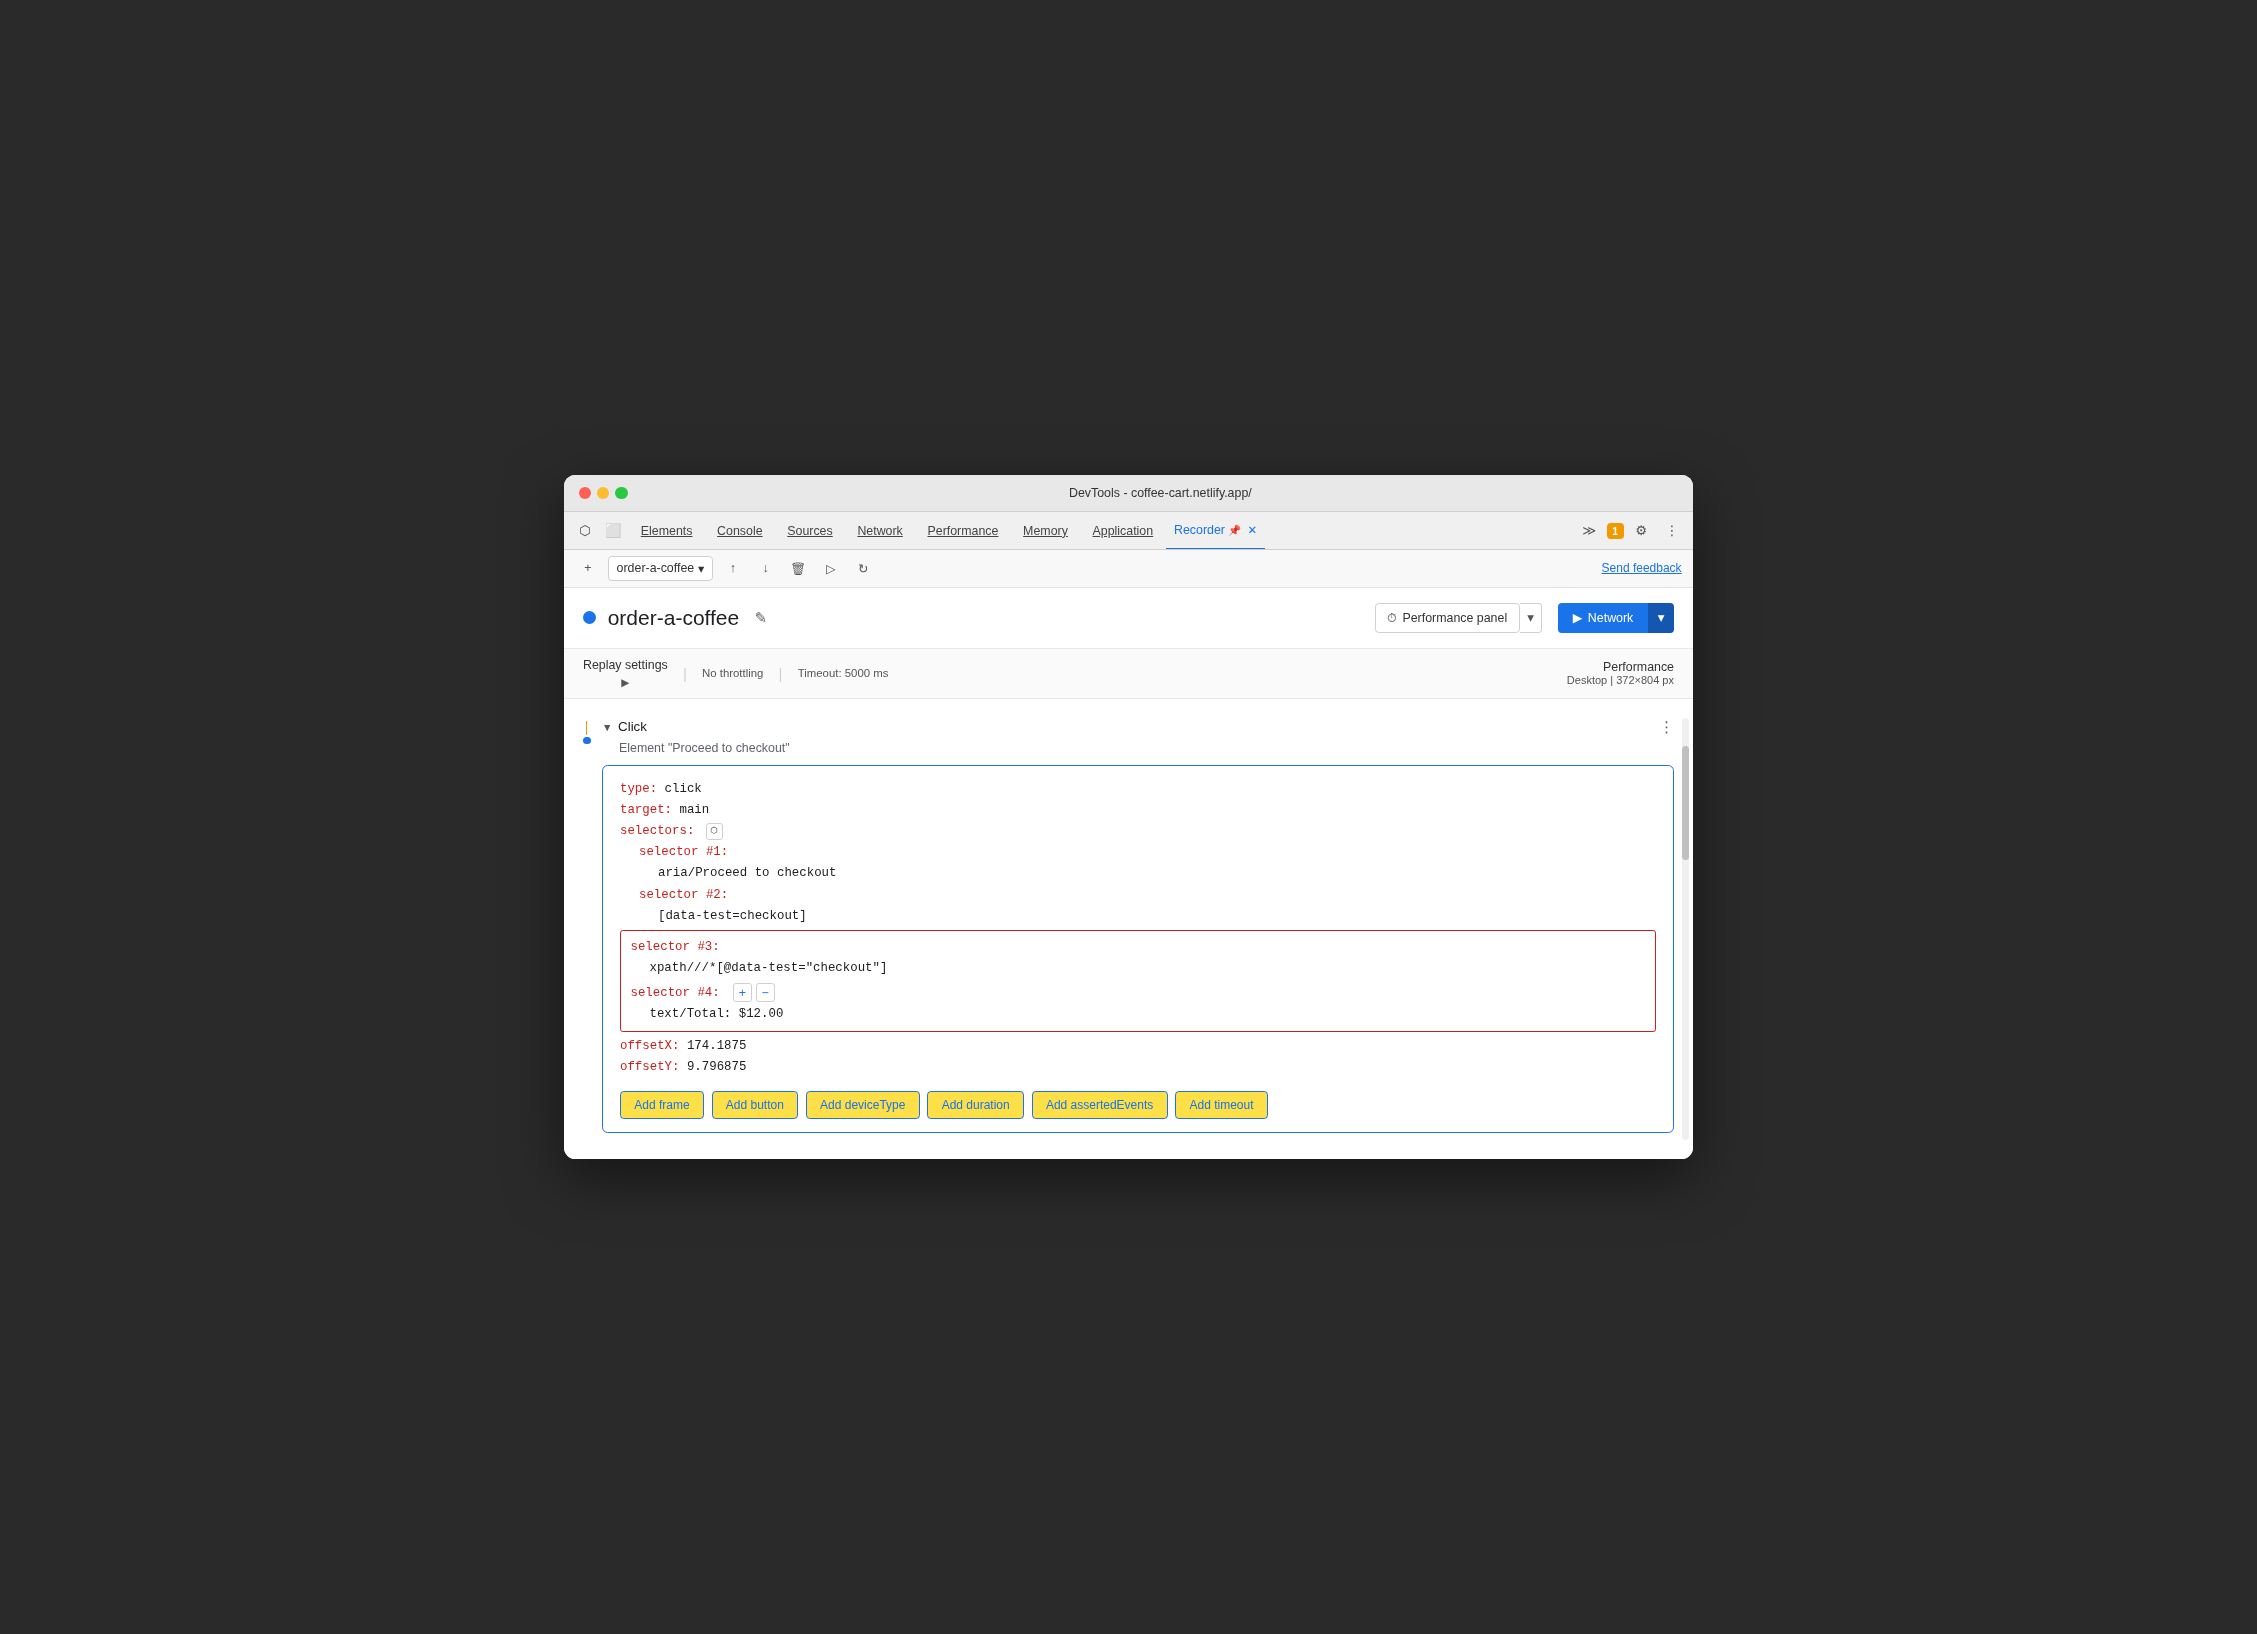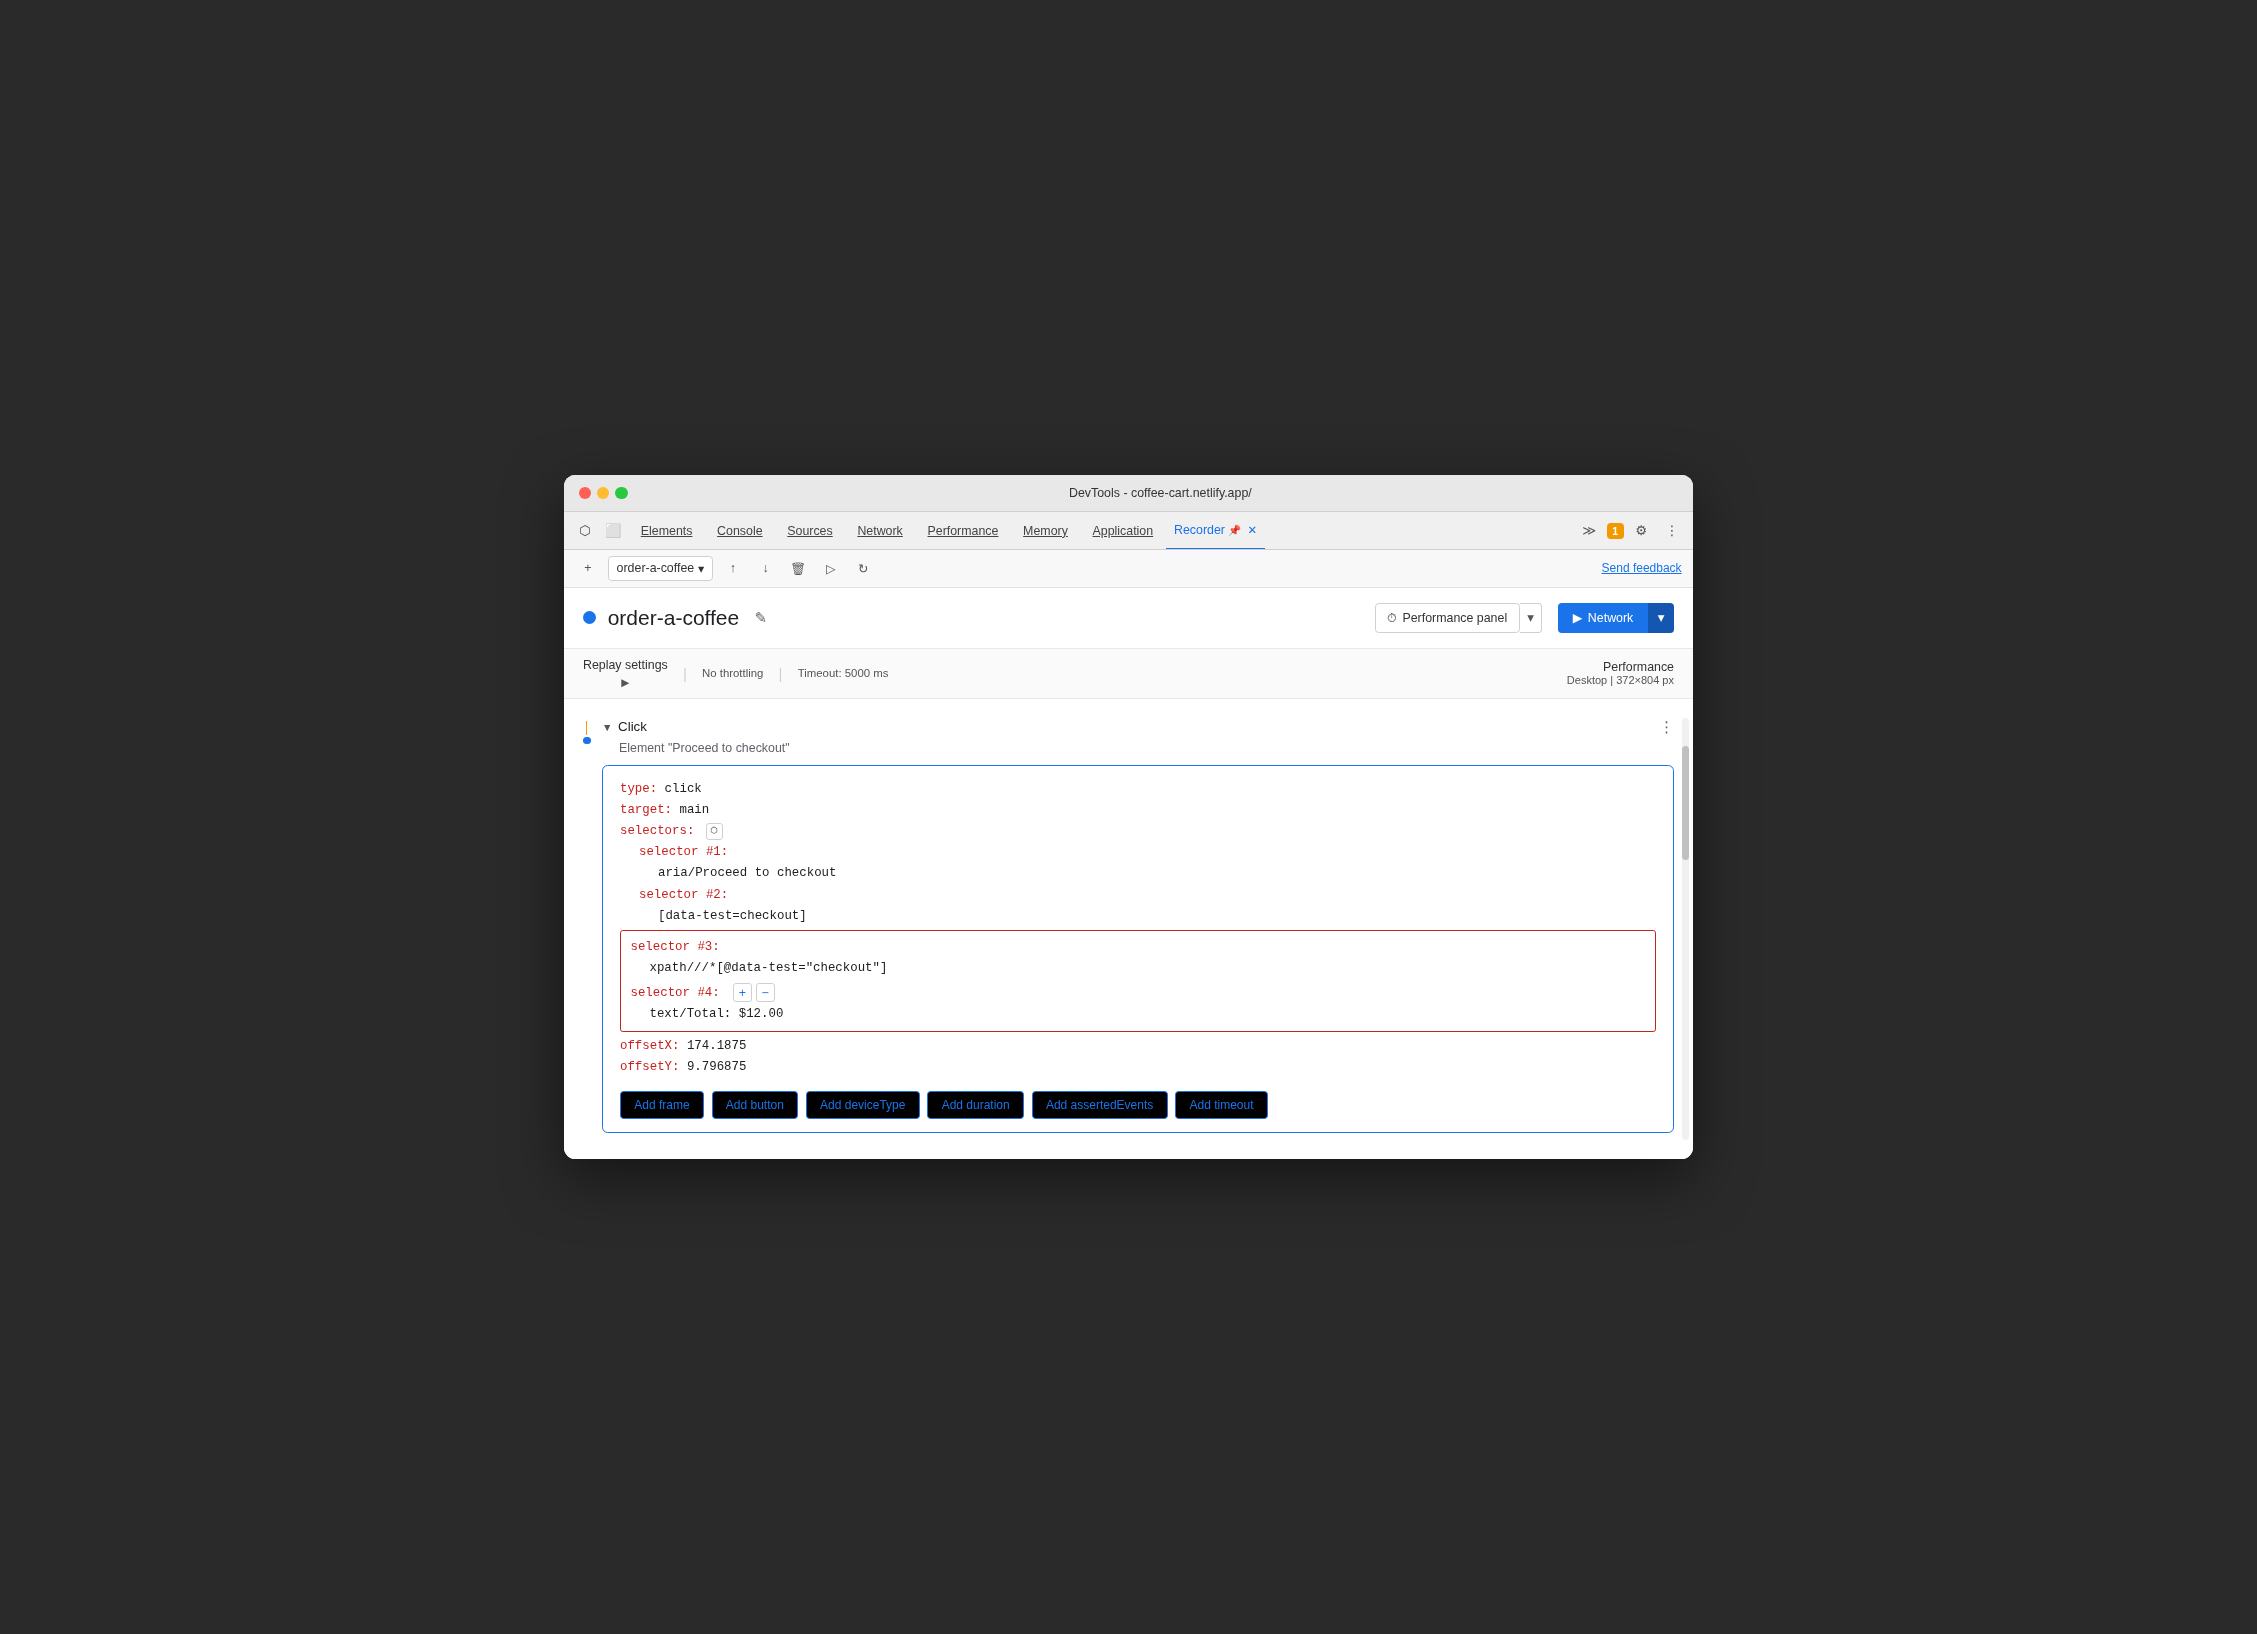--- a/index.html
+++ b/index.html
@@ -324,21 +324,21 @@
     .action-buttons {
       display: flex;
       gap: 7.6px;
       margin-top: 13.3px;
       flex-wrap: wrap;
     }
     .action-btn {
       border: 1px solid #1a73e8;
       border-radius: 3.8px;
       padding: 5.7px 13.3px;
-      background: #000000;
+      background: #fde047;
       color: #1a73e8;
       font-size: 12px;
       cursor: pointer;
     }
 
     
     .scrollbar-track {
       position: absolute;
       right: 3.8px;
       top: 19px;

